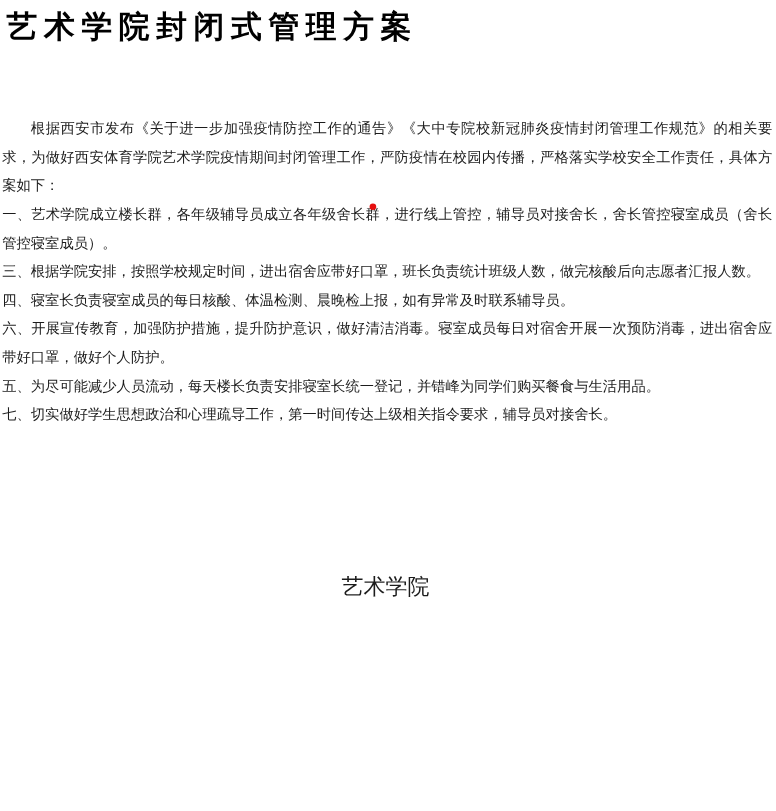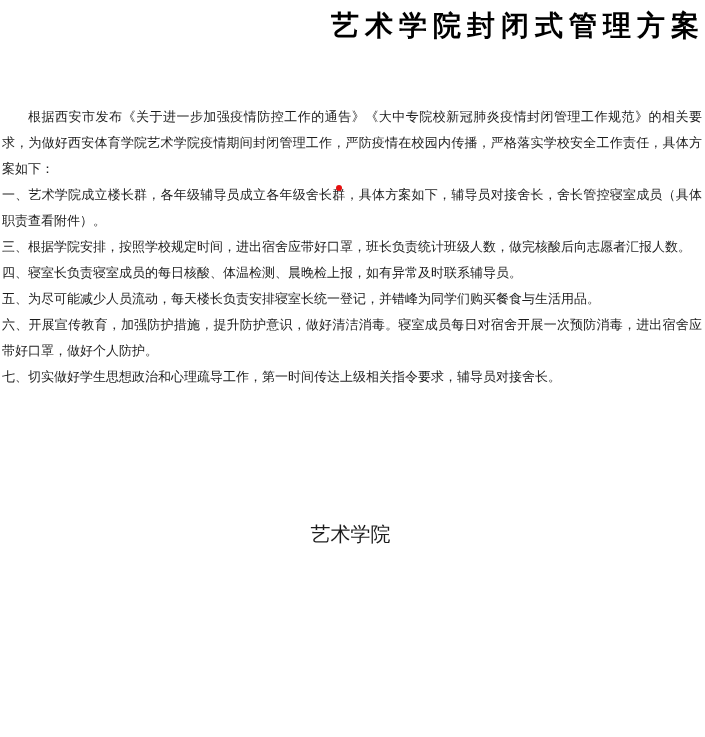--- a/index.html
+++ b/index.html
@@ -15,21 +15,21 @@
     overflow: hidden;
     font-family: "Liberation Serif", serif;
     color: #1c1c1c;
   }
   .doc-title {
     margin: 8px 0 60px 0;
     font-size: 28px;
     line-height: 36px;
     font-weight: bold;
     color: #000000;
-    text-align: right;
+    text-align: left;
     letter-spacing: 6px;
     padding-left: 6px; 
   }
   .doc-body {
     width: 700px;
     margin-left: 2px;
     font-size: 13px;
     line-height: 26px;
     text-align: justify;
     text-justify: inter-ideograph;
@@ -60,25 +60,25 @@
 </style>
 </head>
 <body>
 
 <div class="page">
 
   <h1 class="doc-title">艺术学院封闭式管理方案</h1>
 
   <div class="doc-body">
     <p class="indent">根据西安市发布《关于进一步加强疫情防控工作的通告》《大中专院校新冠肺炎疫情封闭管理工作规范》的相关要求，为做好西安体育学院艺术学院疫情期间封闭管理工作，严防疫情在校园内传播，严格落实学校安全工作责任，具体方案如下：</p>
-    <p>一、艺术学院成立楼长群，各年级辅导员成立各年级舍长群，具体方案如下，辅导员对接舍长，舍长管控寝室成员（具体职责查看附件）。</p>
+    <p>一、艺术学院成立楼长群，各年级辅导员成立各年级舍长群，进行线上管控，辅导员对接舍长，舍长管控寝室成员（舍长管控寝室成员）。</p>
     <p>三、根据学院安排，按照学校规定时间，进出宿舍应带好口罩，班长负责统计班级人数，做完核酸后向志愿者汇报人数。</p>
     <p>四、寝室长负责寝室成员的每日核酸、体温检测、晨晚检上报，如有异常及时联系辅导员。</p>
+    <p>六、开展宣传教育，加强防护措施，提升防护意识，做好清洁消毒。寝室成员每日对宿舍开展一次预防消毒，进出宿舍应带好口罩，做好个人防护。</p>
     <p>五、为尽可能减少人员流动，每天楼长负责安排寝室长统一登记，并错峰为同学们购买餐食与生活用品。</p>
-    <p>六、开展宣传教育，加强防护措施，提升防护意识，做好清洁消毒。寝室成员每日对宿舍开展一次预防消毒，进出宿舍应带好口罩，做好个人防护。</p>
     <p>七、切实做好学生思想政治和心理疏导工作，第一时间传达上级相关指令要求，辅导员对接舍长。</p>
   </div>
 
   <div class="red-dot" style="background: rgb(230, 15, 15);"></div>
 
   <div class="signature">艺术学院</div>
 
 </div>
 
 </body></html>

